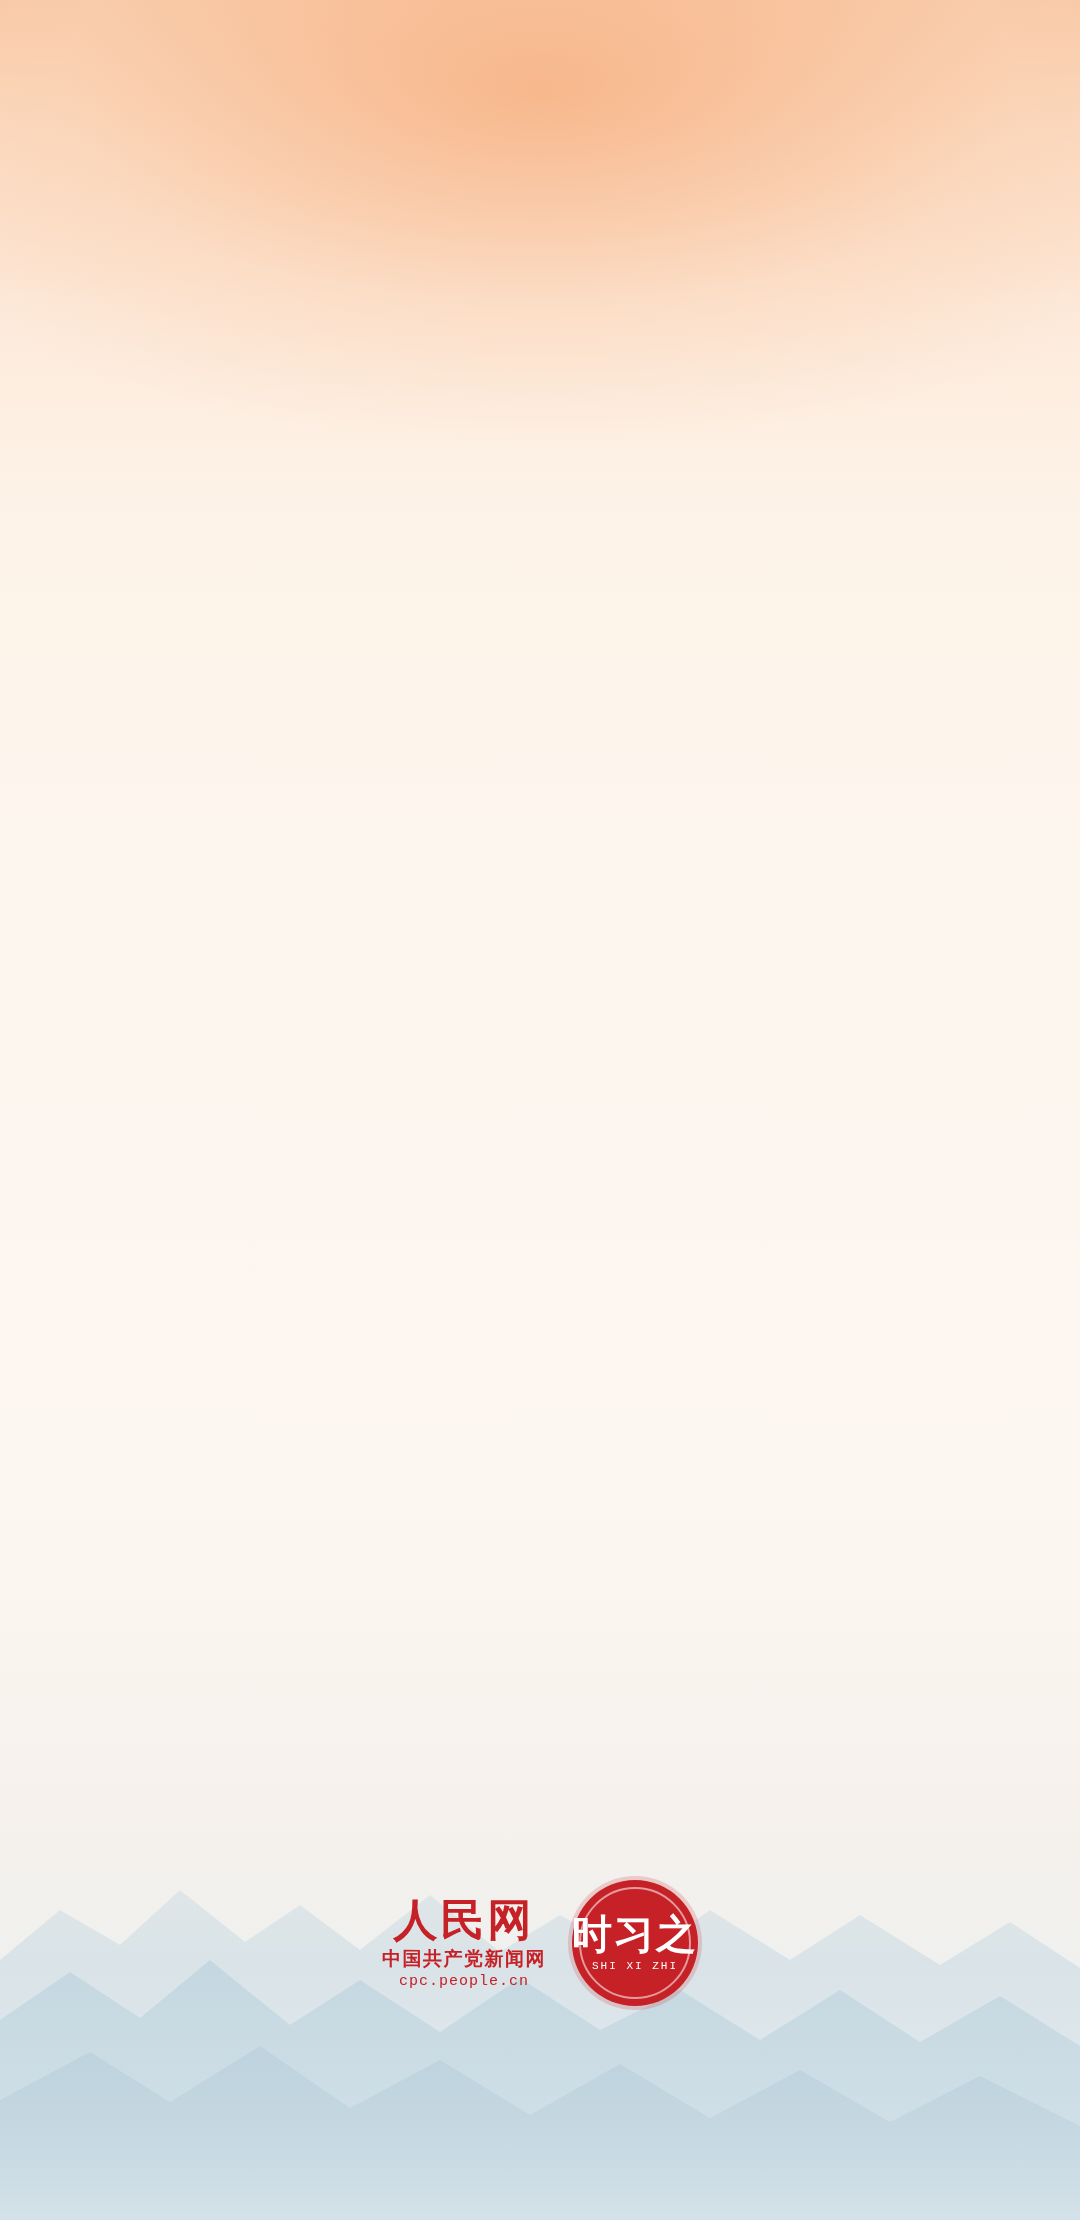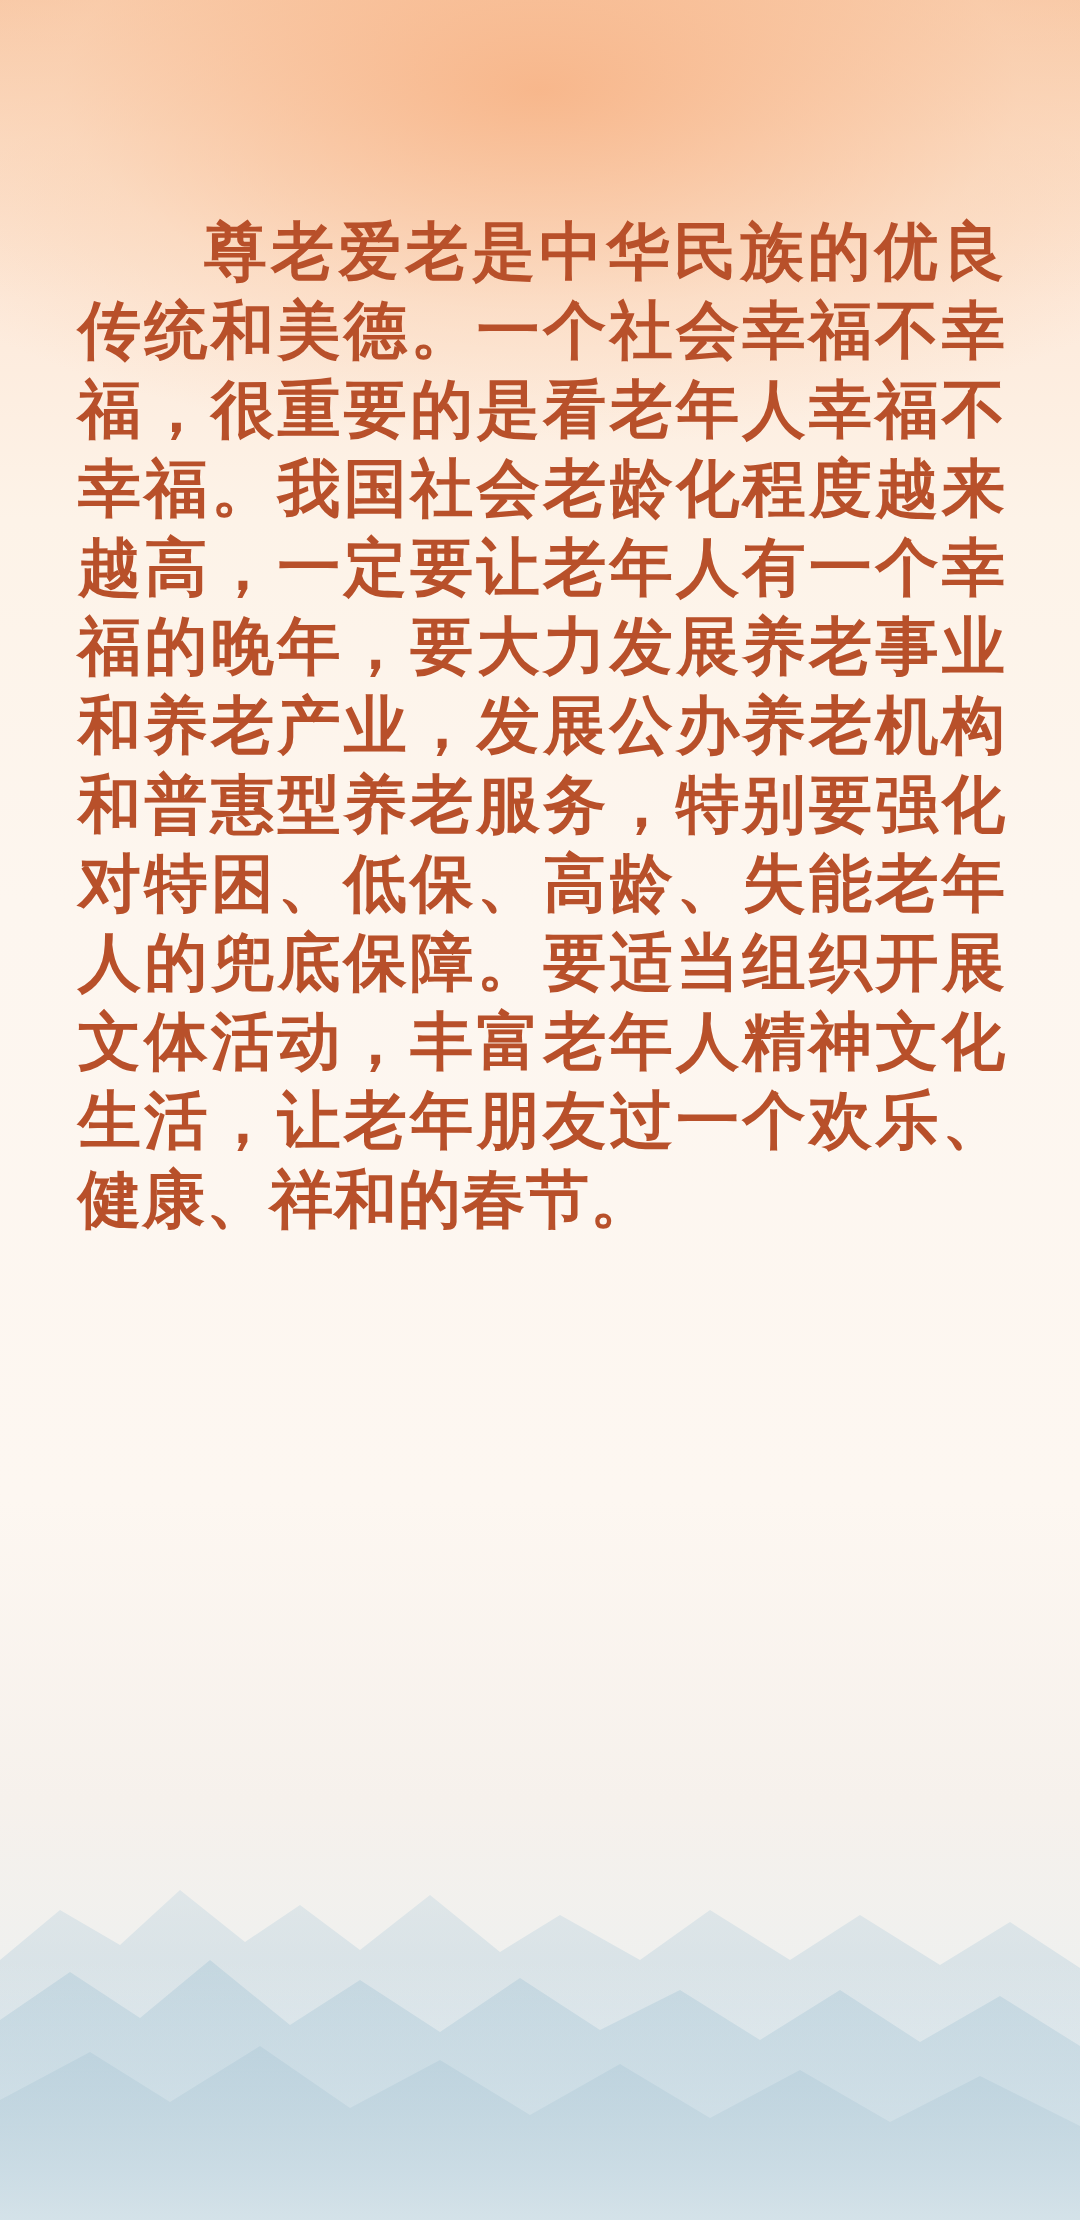--- a/index.html
+++ b/index.html
@@ -166,23 +166,20 @@
     z-index: 2;
   }
 </style>
 </head>
 <body>
 
 <div class="poster">
 
   <div class="top-glow"></div>
 
-  <div class="quote-block">
-    <div class="quote-text">尊老爱老是中华民族的优良传统和美德。一个社会幸福不幸福，很重要的是看老年人幸福不幸福。我国社会老龄化程度越来越高，一定要让老年人有一个幸福的晚年，要大力发展养老事业和养老产业，发展公办养老机构和普惠型养老服务，特别要强化对特困、低保、高龄、失能老年人的兜底保障。要适当组织开展文体活动，丰富老年人精神文化生活，让老年朋友过一个欢乐、健康、祥和的春节。</div>
-  </div>
 
 
   <svg class="mountains" viewBox="0 0 1080 560" preserveAspectRatio="none">
     <defs>
       <linearGradient id="mtnFar" x1="0" y1="0" x2="0" y2="1">
         <stop offset="0%" stop-color="#cfdde4" stop-opacity="0.55"></stop>
         <stop offset="100%" stop-color="#b9cfdb" stop-opacity="0.75"></stop>
       </linearGradient>
       <linearGradient id="mtnMid" x1="0" y1="0" x2="0" y2="1">
         <stop offset="0%" stop-color="#bcd2dd" stop-opacity="0.70"></stop>
@@ -200,14 +197,28 @@
 
     <path d="M0,300 L60,250 L120,285 L180,230 L245,282 L300,245 L360,290 L430,235 L500,292 L560,255 L640,300 L710,250 L790,300 L860,255 L940,305 L1010,262 L1080,308 L1080,560 L0,560 Z" fill="url(#mtnFar)"></path>
 
     <path d="M0,360 L70,312 L140,358 L210,300 L290,365 L360,320 L440,372 L520,318 L600,370 L680,330 L760,380 L840,330 L920,382 L1000,336 L1080,386 L1080,560 L0,560 Z" fill="url(#mtnMid)"></path>
 
     <path d="M0,440 L90,392 L170,442 L260,386 L350,448 L440,400 L530,455 L620,404 L710,458 L800,410 L890,462 L980,416 L1080,466 L1080,560 L0,560 Z" fill="url(#mtnNear)"></path>
 
     <rect x="0" y="300" width="1080" height="260" fill="url(#mist)"></rect>
   </svg>
 
+  <div class="logo-row">
+
+    <div class="people-logo">
+      <div class="pl-main">人民网</div>
+      <div class="pl-sub">中国共产党新闻网</div>
+      <div class="pl-url">cpc.people.cn</div>
+    </div>
+
+    <div class="seal">
+      <div class="seal-main">时习之</div>
+      <div class="seal-sub">SHI XI ZHI</div>
+    </div>
+
+  </div>
 
 </div>
 
 </body></html>

